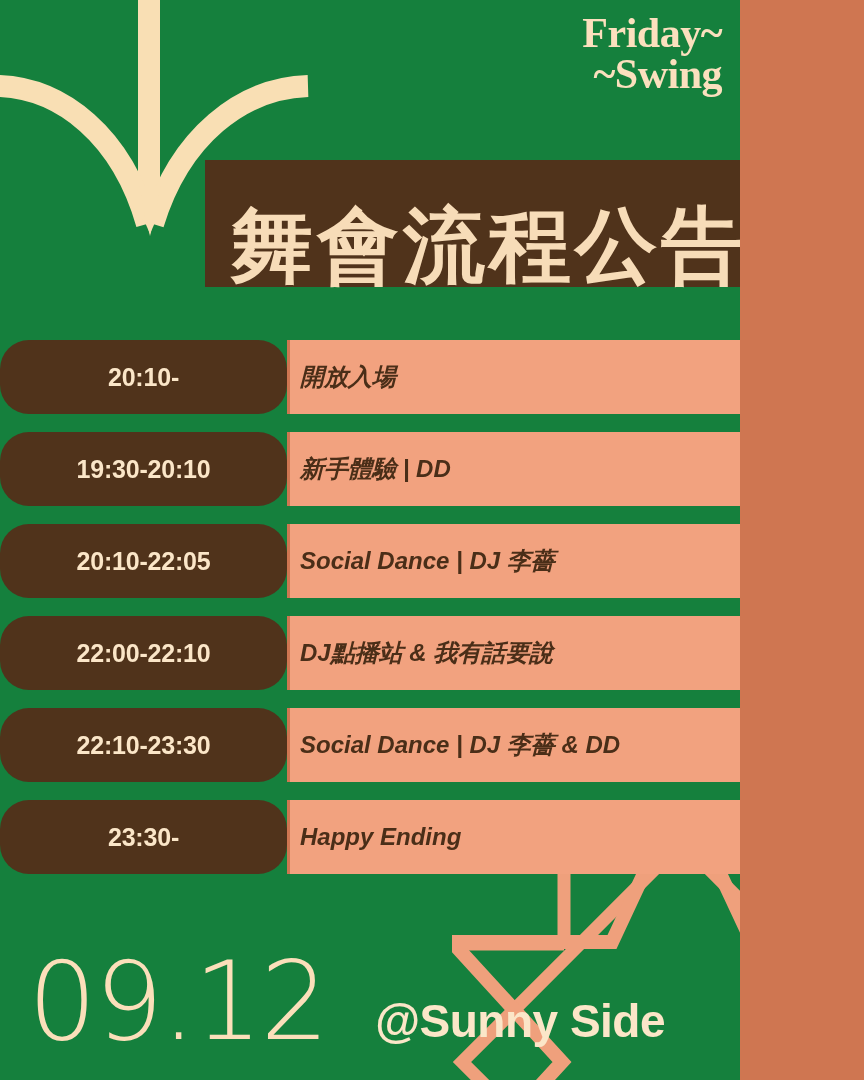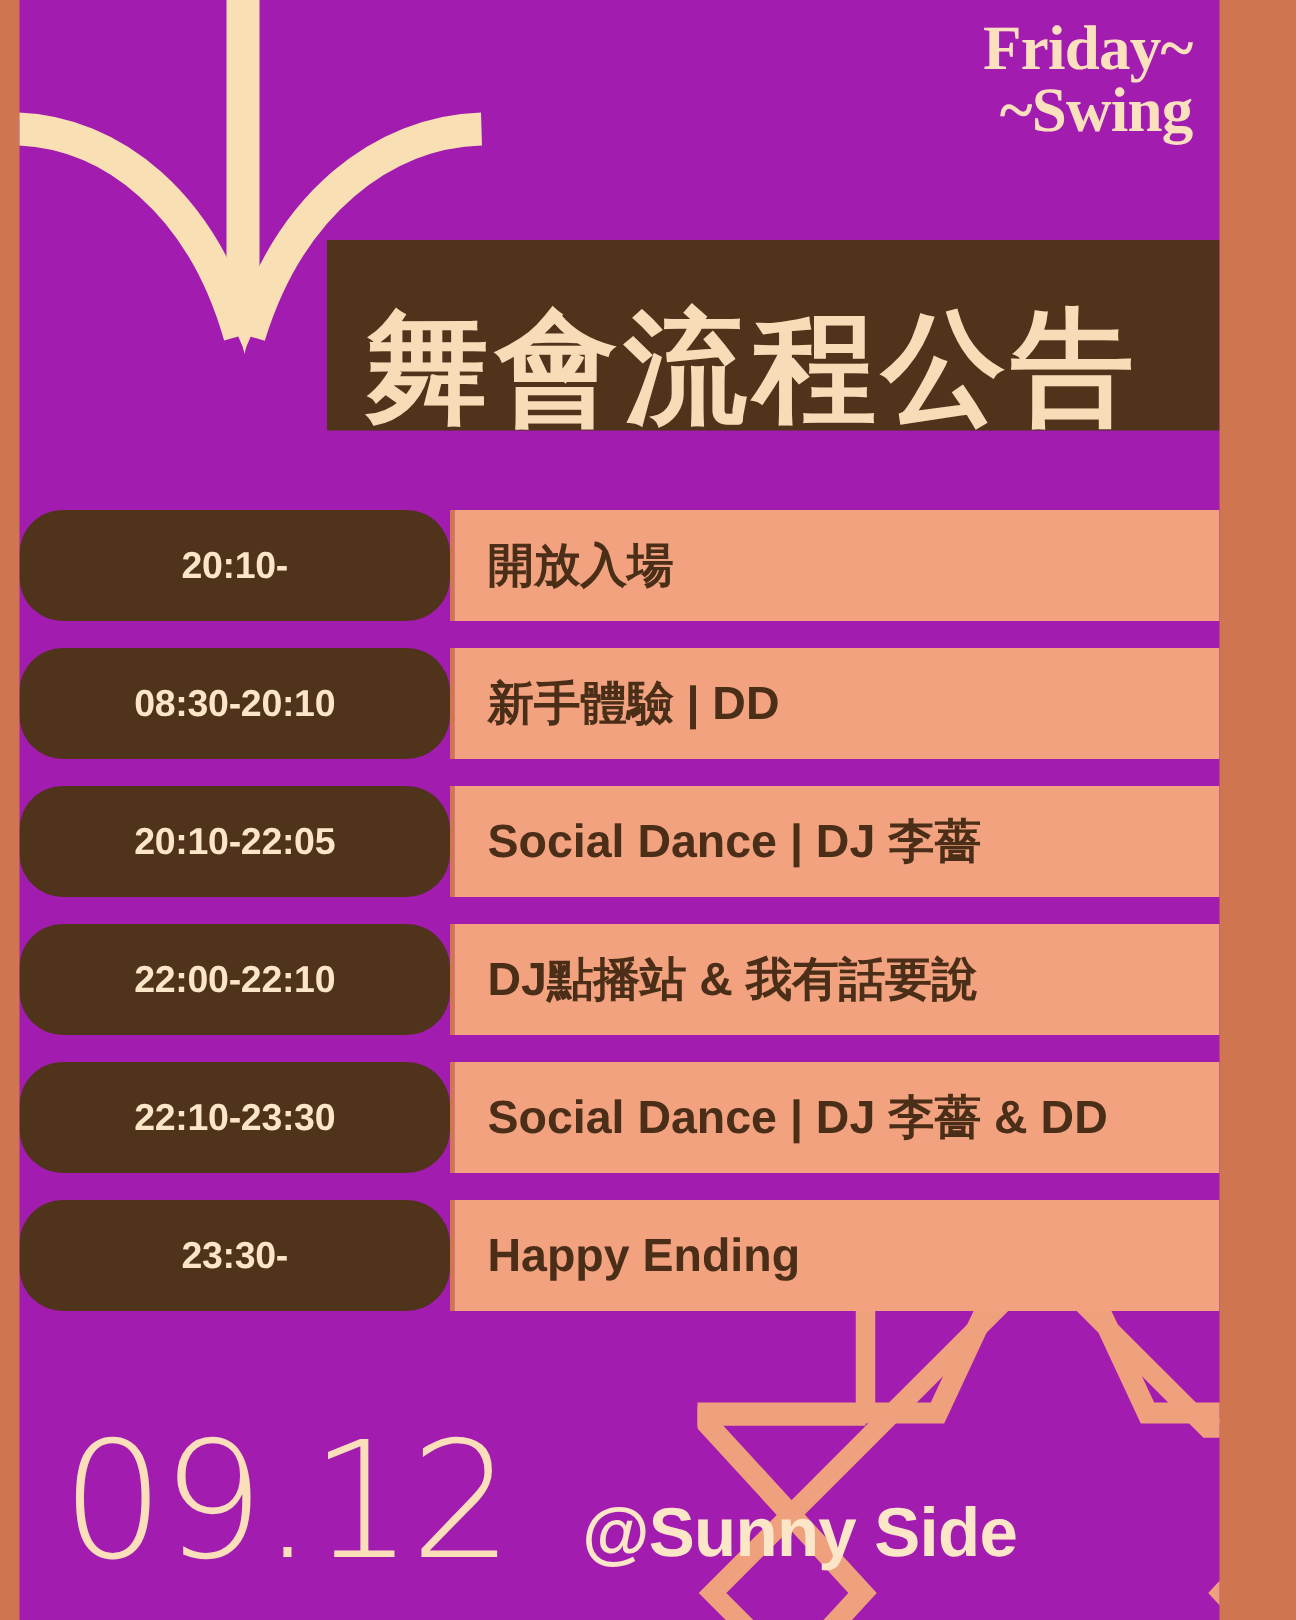--- a/index.html
+++ b/index.html
@@ -6,25 +6,24 @@
     margin: 0;
     padding: 0;
     background: #CF7651;
   }
   body {
     font-family: "Liberation Sans", "DejaVu Sans", sans-serif;
   }
 
   #poster {
     position: relative;
-    width: 800px;
+    width: 740px;
     height: 1080px;
     overflow: hidden;
-    background: #a21caf;
-    margin-left: 13px;
+    background: #15803d;
   }
 
   
   .bg-star {
     position: absolute;
     left: 452px;
     top: 832px;
     width: 460px;
     height: 460px;
     z-index: 0;
@@ -117,25 +116,26 @@
   .row .spacer {
     width: 3px;
     background: #CF7651;
   }
   .row .item {
     flex: 1;
     background: #F2A27F;
     color: #4A2E18;
     display: flex;
     align-items: center;
-    font-size: 31px;
-    font-weight: bold;
-    padding-left: 22px;
+    font-size: 24px;
+    font-weight: bold;
+    padding-left: 10px;
     box-sizing: border-box;
     letter-spacing: 0px;
+    font-style: italic;
   }
 
   
   .footer {
     position: absolute;
     left: 0;
     right: 0;
     bottom: 0;
     height: 160px;
     z-index: 2;
@@ -197,21 +197,21 @@
 
   <div class="schedule">
 
     <div class="row">
       <div class="time">20:10-</div>
       <div class="spacer"></div>
       <div class="item">開放入場</div>
     </div>
 
     <div class="row">
-      <div class="time">08:30-20:10</div>
+      <div class="time">19:30-20:10</div>
       <div class="spacer"></div>
       <div class="item">新手體驗 | DD</div>
     </div>
 
     <div class="row">
       <div class="time">20:10-22:05</div>
       <div class="spacer"></div>
       <div class="item">Social Dance | DJ 李薔</div>
     </div>
 

